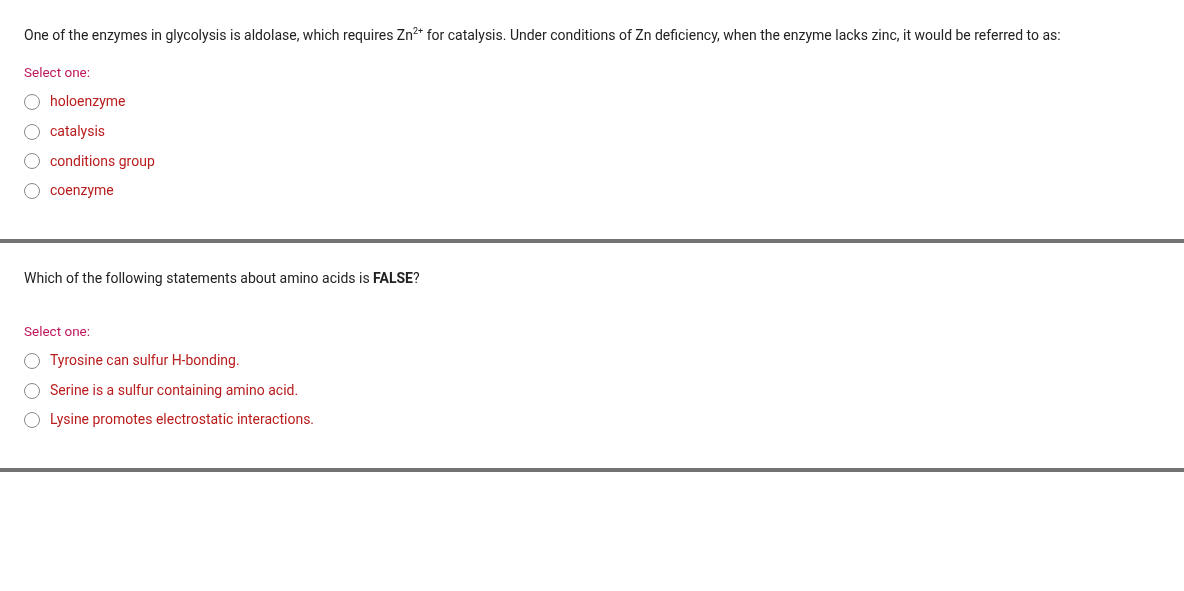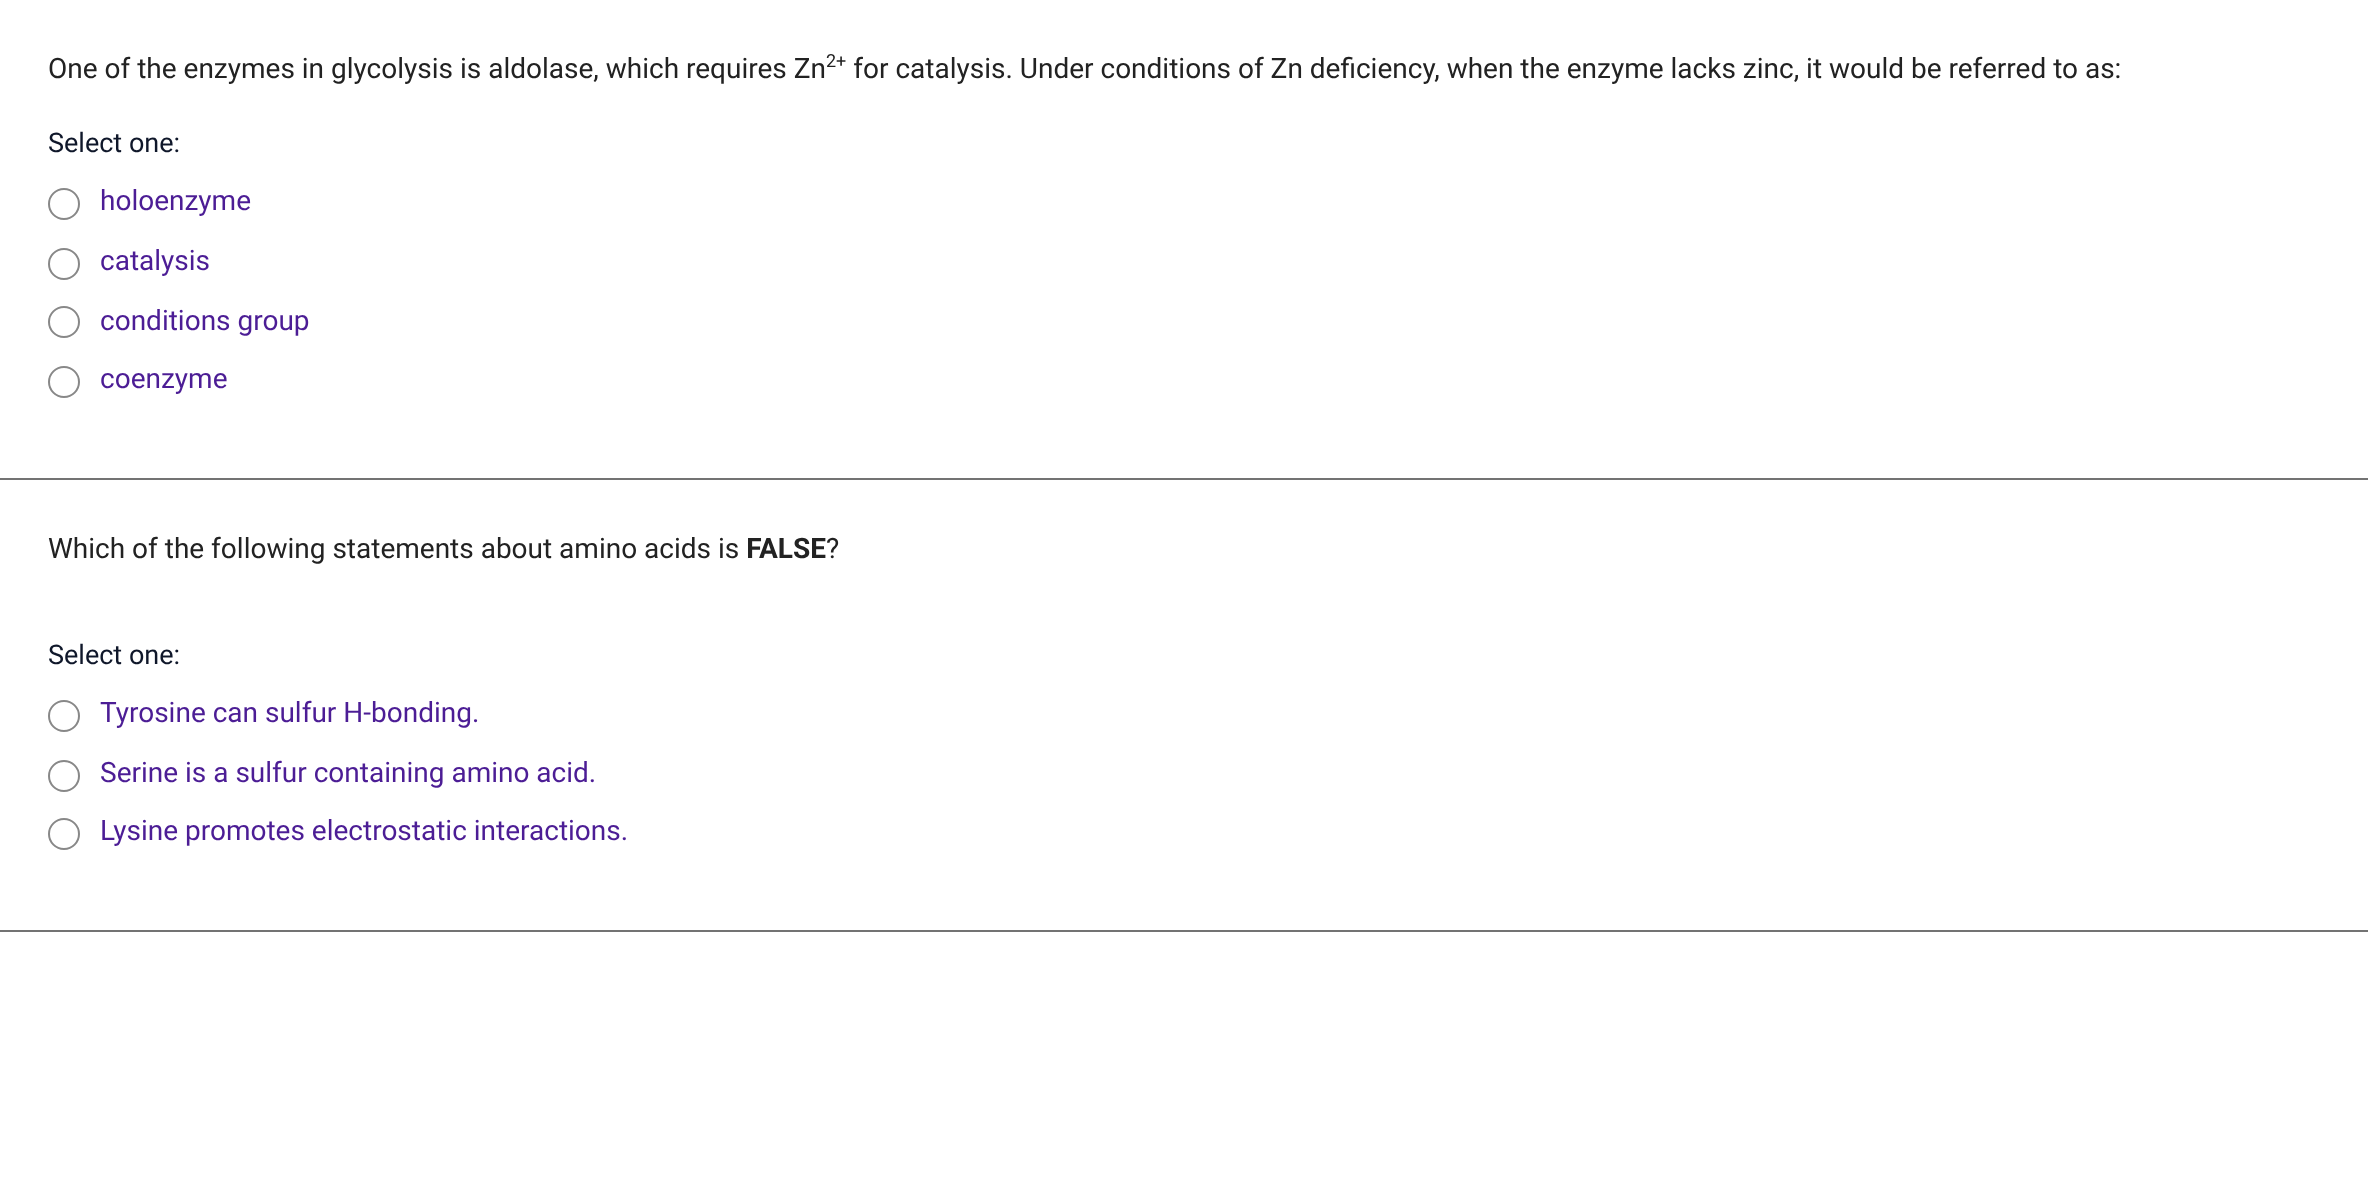--- a/index.html
+++ b/index.html
@@ -12,33 +12,33 @@
       background-color: #ffffff;
       font-family: -apple-system, BlinkMacSystemFont, 'Segoe UI', Roboto, Helvetica, Arial, sans-serif;
       font-size: 14px;
       color: #333333;
       width: 1184px;
       min-height: 591px;
     }
 
     .question-block {
       padding: 24px 24px 28px 24px;
-      border-bottom: 1px solid #737373;
+      border-bottom: 4px solid #737373;
     }
 
     .question-text {
       font-size: 14px;
       line-height: 1.6;
       color: #222222;
       margin-bottom: 18px;
     }
 
     .select-one-label {
       font-size: 13.5px;
-      color: #0f172a;
+      color: #be185d;
       margin-bottom: 12px;
     }
 
     .options-list {
       list-style: none;
       padding: 0;
     }
 
     .option-item {
       display: flex;
@@ -52,21 +52,21 @@
       height: 16px;
       border-radius: 50%;
       border: 1.5px solid #888888;
       background: #ffffff;
       flex-shrink: 0;
       cursor: pointer;
     }
 
     .option-label {
       font-size: 14px;
-      color: #4c1d95;
+      color: #b91c1c;
       line-height: 1.4;
     }
 
     sup {
       font-size: 9px;
       vertical-align: super;
     }
 
     strong {
       font-weight: 700;

